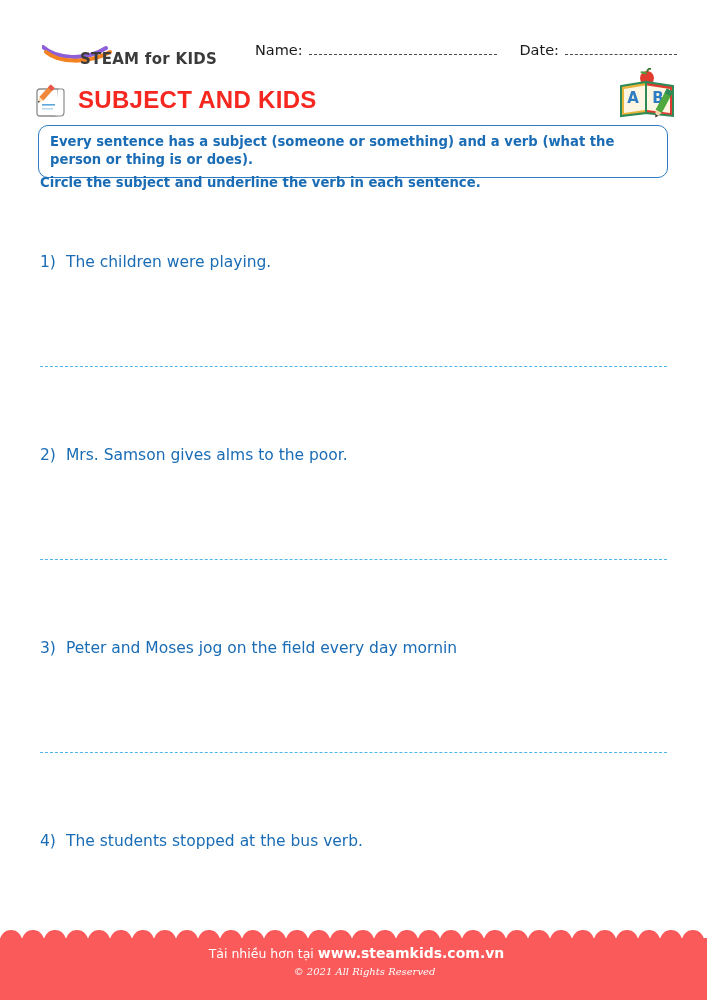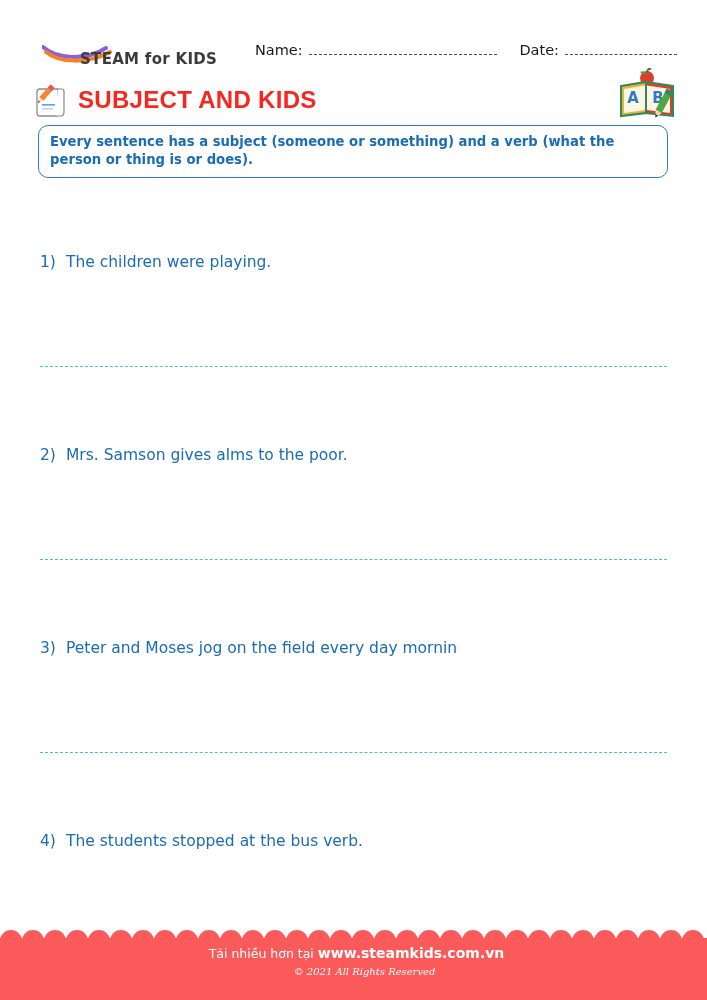--- a/index.html
+++ b/index.html
@@ -299,20 +299,21 @@
         <rect x="40" y="20" width="7" height="5" fill="#2e8b57"></rect>
         <polygon points="40,44 47,44 43.5,51" fill="#f6d6a8"></polygon>
         <polygon points="41.7,48 45.3,48 43.5,51" fill="#3a3a3a"></polygon>
       </g>
     </svg>
   </div>
 
   <div class="instr-box">
     <div class="instr-text">Every sentence has a subject (someone or something) and a verb (what the person or thing is or does).</div>
   </div>
+  <div class="instr-sub">Circle the subject and underline the verb in each sentence.</div>
 
   <div class="questions">
 
     <div class="q-item">
       <div class="q-row">
         <span class="q-num">1)</span>
         <span class="q-text">The children were playing.</span>
       </div>
       <div class="q-rule"></div>
     </div>

